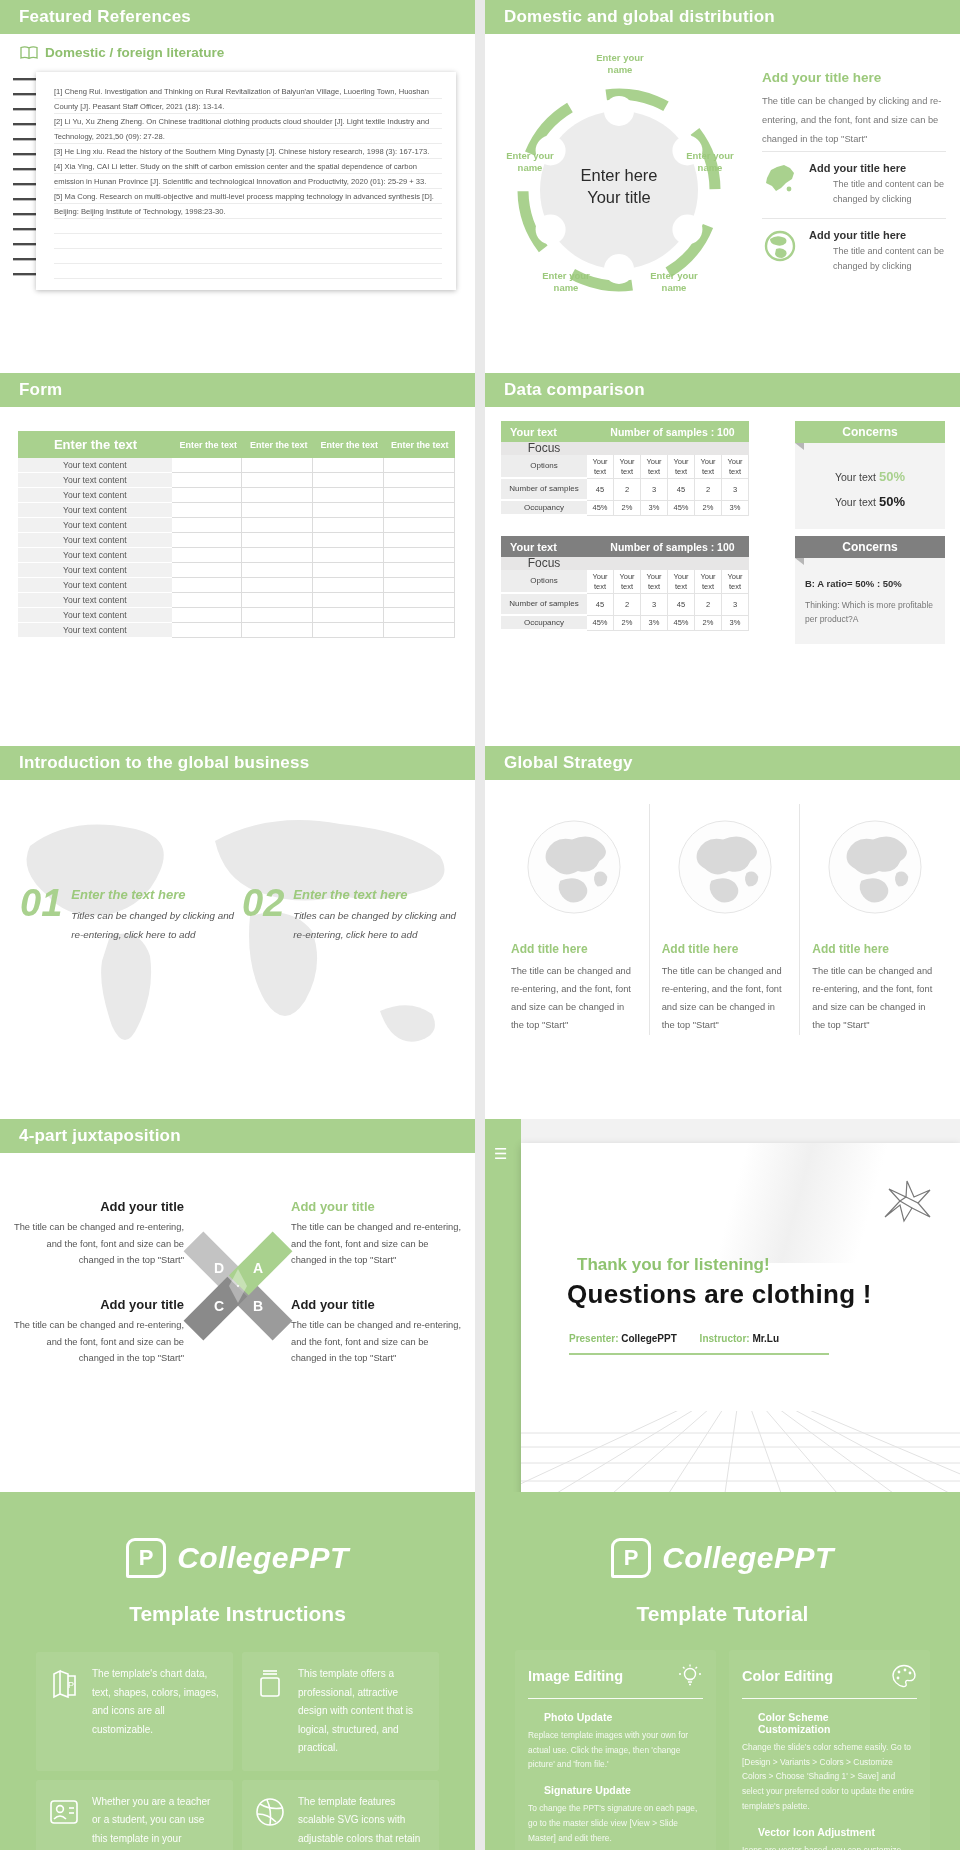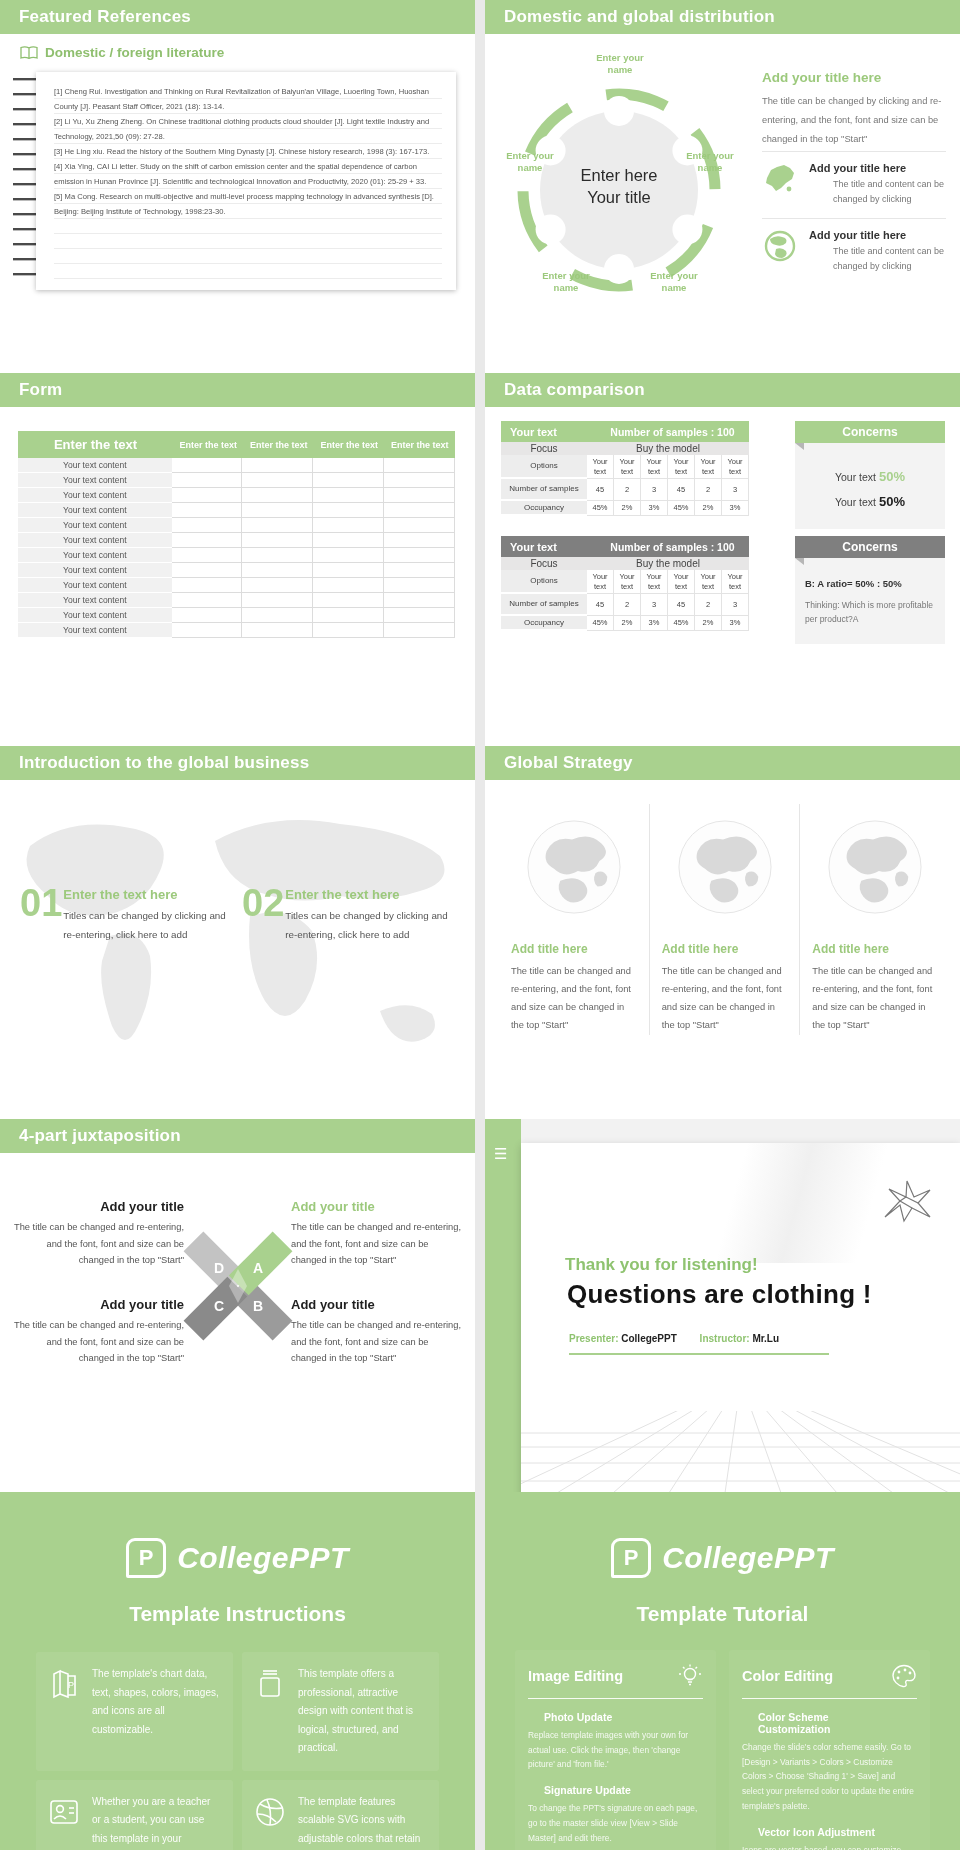--- a/index.html
+++ b/index.html
@@ -60,21 +60,21 @@
   .fc{width:70.5px;background:#fff;border-right:1px solid #dcdcdc;border-bottom:1px solid #dcdcdc;}
   .frow .fc:first-of-type{border-left:1px solid #dcdcdc;}
 
   
   .dct{position:absolute;left:16px;width:248px;}
   .dct-head{display:flex;height:21px;align-items:center;color:#fff;font-weight:bold;font-size:11px;}
   .green-bg{background:#a9d18e;} .gray-bg{background:#7f7f7f;}
   .dct-h1{width:86px;padding-left:9px;}
   .dct-h2{flex:1;text-align:center;font-size:10.5px;}
   .dct-row{display:flex;align-items:stretch;}
-  .dct-focus{background:#e7e6e6;height:13px;font-size:10px;color:#444;}
+  .dct-focus{background:#e7e6e6;height:13px;font-size:12px;color:#444;flex-direction:column;}
   .dct-focus .dct-c1f{width:86px;text-align:center;line-height:13px;}
   .dct-focus .dct-c2f{flex:1;text-align:center;line-height:13px;}
   .dct-c1{width:86px;background:#ededed;color:#444;font-size:8px;display:flex;align-items:center;
           justify-content:center;text-align:center;border-bottom:1px solid #fff;line-height:1.2;padding:2px 4px;box-sizing:border-box;}
   .dct-cells{flex:1;display:flex;}
   .dct-c{flex:1;display:flex;align-items:center;justify-content:center;font-size:7.5px;color:#444;
          background:#fff;border-right:1px solid #e3e3e3;border-bottom:1px solid #e3e3e3;text-align:center;line-height:1.25;}
   .r-opt .dct-c,.r-opt .dct-c1{height:23px;}
   .r-num .dct-c,.r-num .dct-c1{height:21px;}
   .r-occ .dct-c,.r-occ .dct-c1{height:14px;}
@@ -85,21 +85,21 @@
                 border-top:7px solid rgba(0,0,0,.25);}
   .concern-body{background:#f3f3f3;padding:14px 10px 12px;min-height:60px;}
   .cline{text-align:center;font-size:10.5px;color:#444;line-height:1.9;}
   .pct-green{color:#a9d18e;font-weight:bold;font-size:13px;}
   .pct-dark{color:#222;font-weight:bold;font-size:13px;}
   .cratio{font-size:9.5px;color:#333;font-weight:bold;margin-top:6px;}
   .cthink{font-size:8.5px;color:#777;line-height:1.65;margin-top:9px;}
 
   
   .map26{position:absolute;left:0;top:40px;}
-  .gitem{position:absolute;top:138px;display:flex;gap:1px;width:215px;}
+  .gitem{position:absolute;top:138px;display:flex;gap:9px;width:215px;font-style:italic;}
   .gitems .gitem:nth-child(1){left:20px;}
   .gitems .gitem:nth-child(2){left:242px;}
   .gnum{font-size:38px;font-weight:bold;color:#a9d18e;line-height:1;}
   .gtitle{font-size:13px;font-weight:bold;color:#9cc97c;margin-top:3px;}
   .gbody{font-size:9.8px;color:#555;line-height:1.9;margin-top:5px;}
 
   
   .stratcols{position:absolute;left:14px;top:58px;right:10px;display:flex;}
   .scol{flex:1;padding:10px 12px 0;}
   .scol+.scol{border-left:1px solid #e5e5e5;}
@@ -120,21 +120,21 @@
 
   
   .s29{background:#f2f2f2;}
   .rail{position:absolute;left:0;top:0;width:36px;height:100%;background:#a9d18e;}
   .rail-menu{position:absolute;left:9px;top:26px;color:#fff;font-size:15px;}
   .rail-logo{position:absolute;left:8px;bottom:24px;}
   .tcard{position:absolute;left:36px;top:24px;right:0;bottom:30px;background:#fff;
          box-shadow:0 2px 8px rgba(0,0,0,.16);overflow:hidden;}
   .tcard::before{content:"";position:absolute;left:0;top:0;right:0;height:120px;
          background:linear-gradient(105deg,transparent 48%,#f0f0f0 62%,transparent 78%);}
-  .ty-green{position:absolute;left:44px;top:112px;color:#8fc370;font-weight:bold;font-size:17px;}
+  .ty-green{position:absolute;left:56px;top:112px;color:#8fc370;font-weight:bold;font-size:17px;}
   .ty-black{position:absolute;left:46px;top:136px;color:#141414;font-weight:bold;font-size:26px;letter-spacing:.3px;}
   .presline{position:absolute;left:48px;top:190px;font-size:10px;border-bottom:2px solid #a9d18e;
             padding-bottom:9px;padding-right:30px;}
   .plabel{color:#8fc370;font-weight:bold;}
   .pname{color:#222;font-weight:bold;margin-right:20px;}
   .xlogo{position:absolute;right:26px;top:34px;}
   .gridfloor{position:absolute;left:0;right:0;bottom:0;}
   .website{position:absolute;right:14px;bottom:9px;font-size:9px;color:#8a8a8a;}
 
   

